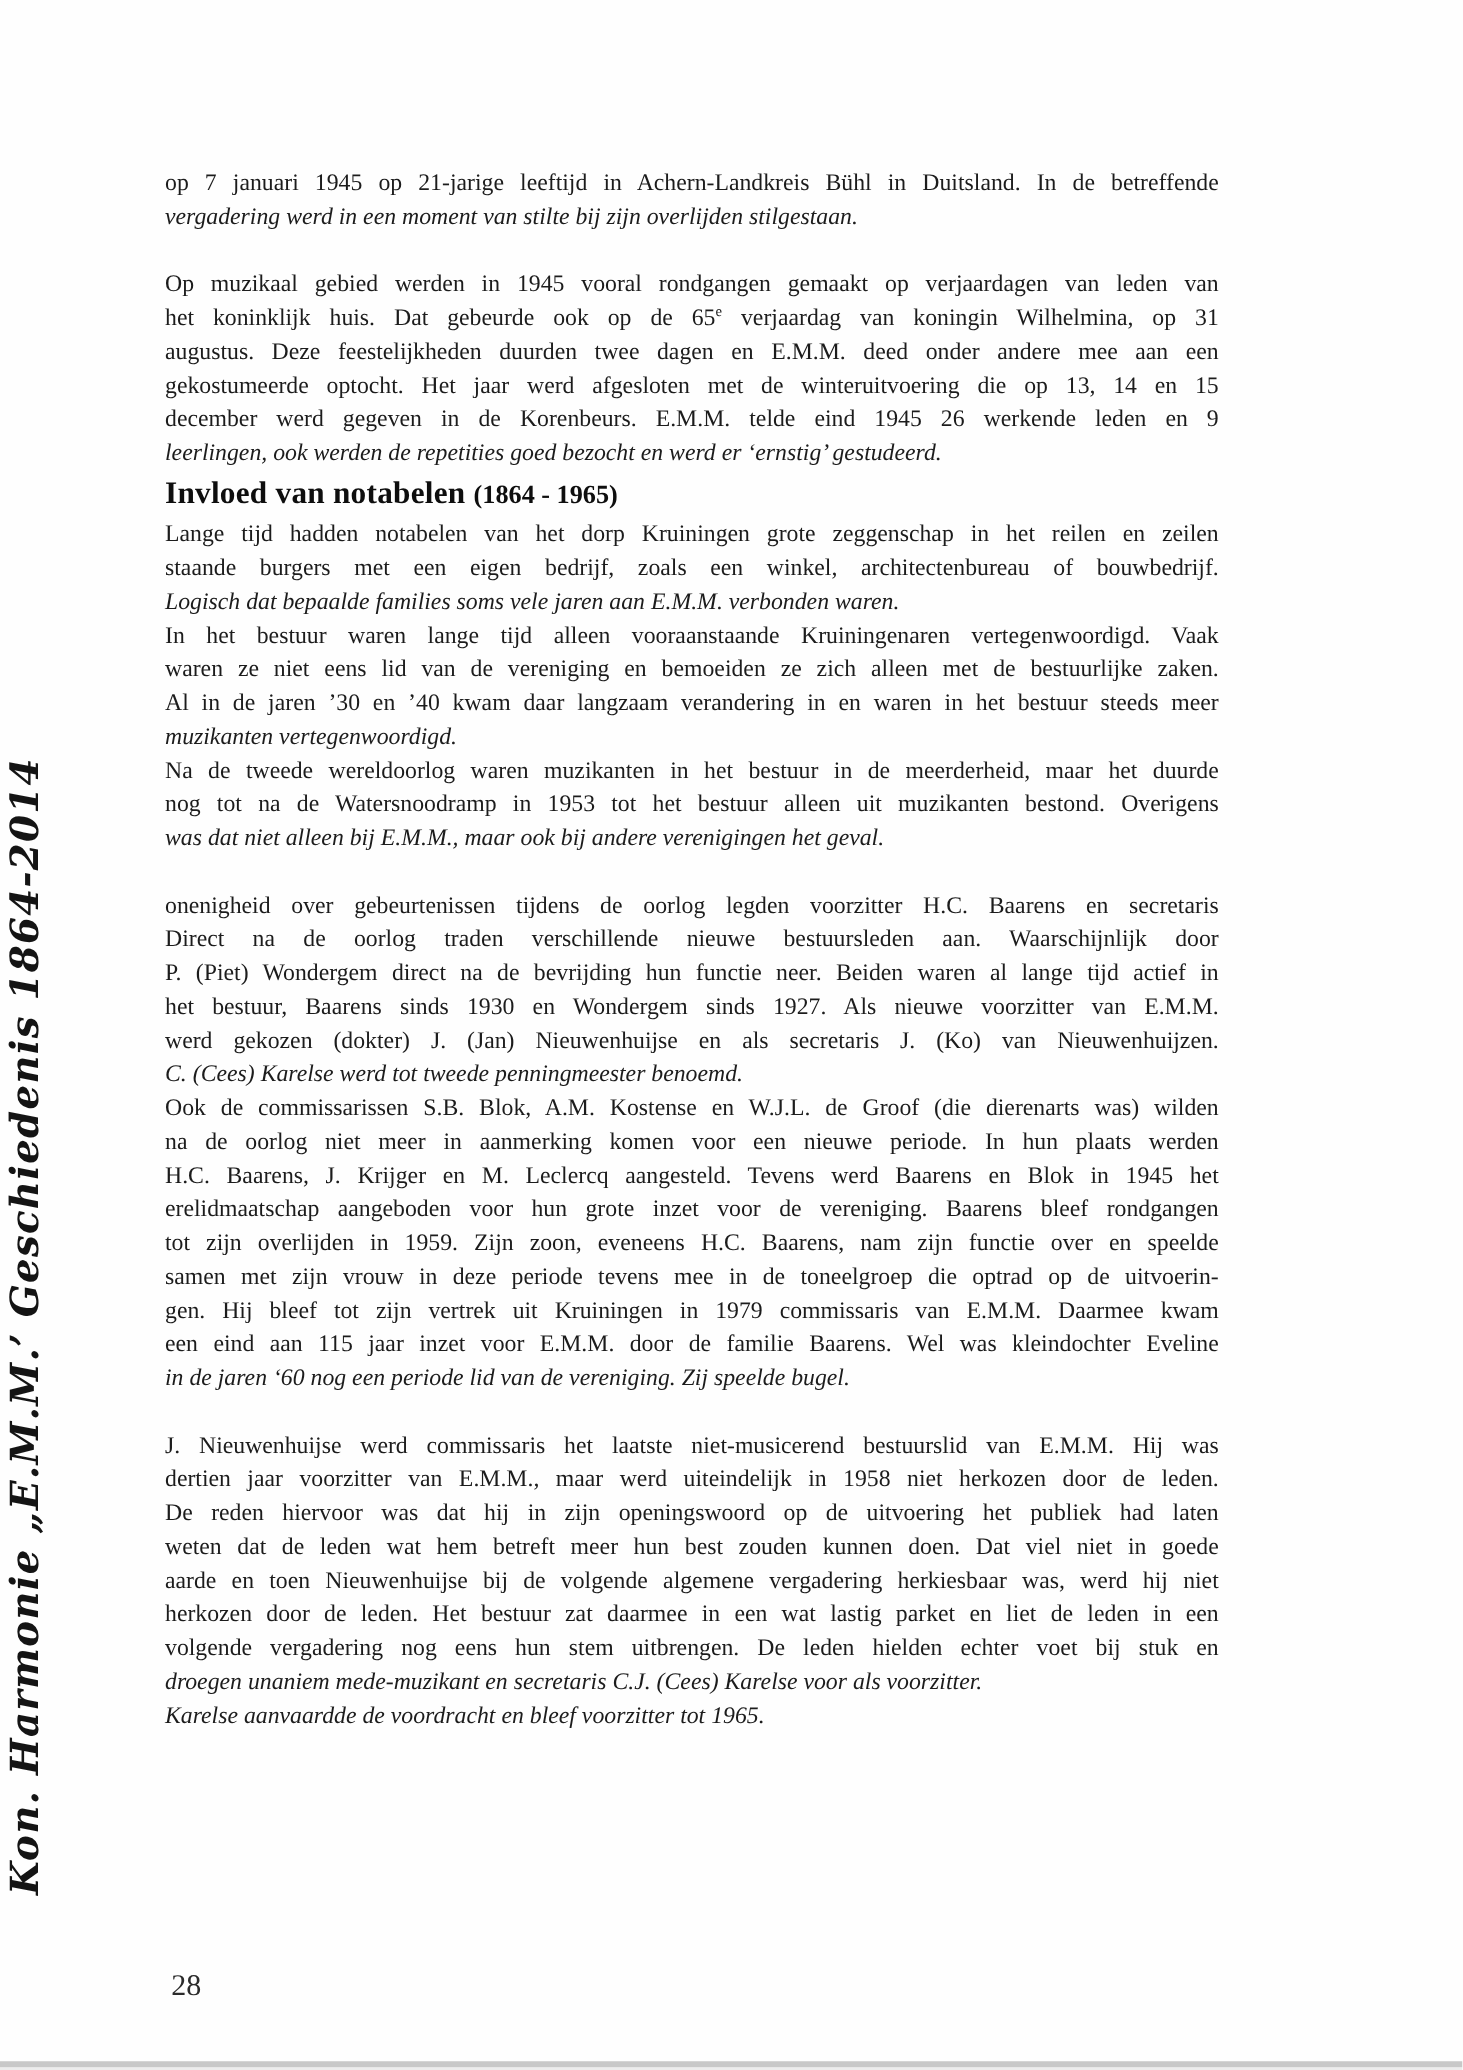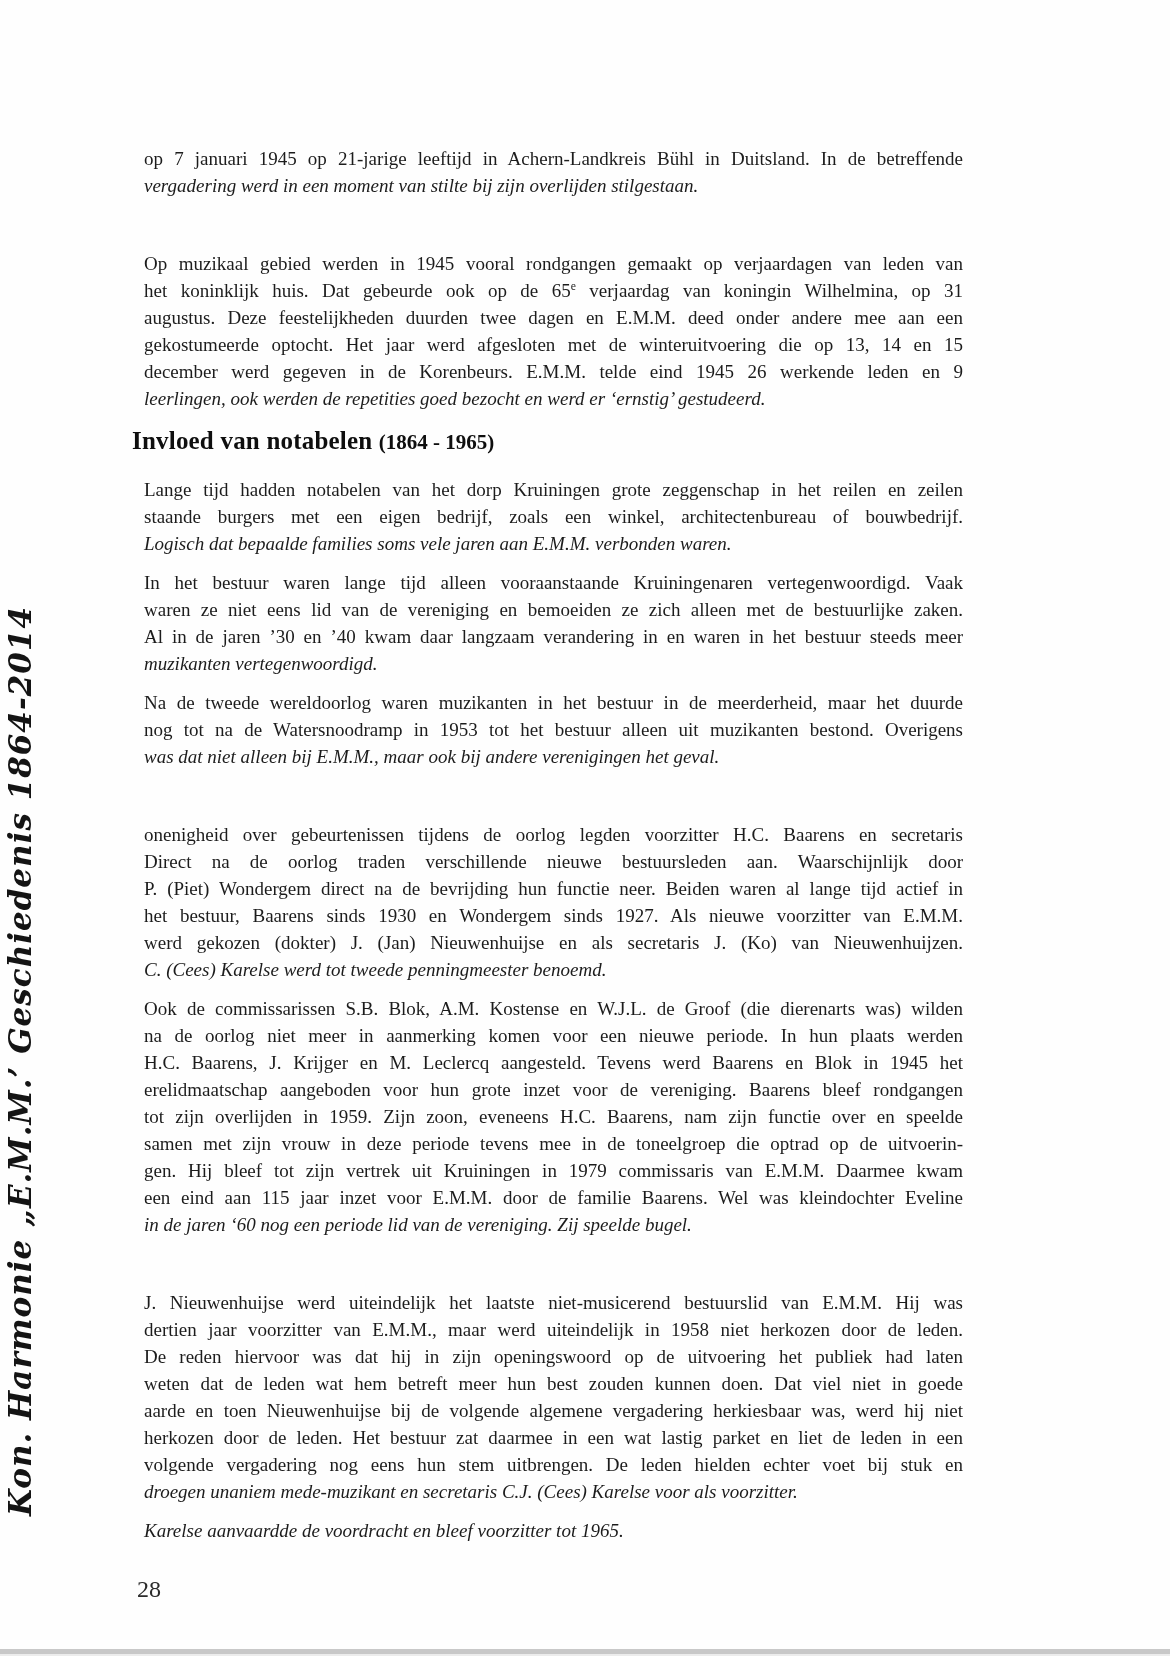--- a/index.html
+++ b/index.html
@@ -9,25 +9,25 @@
     font-family:"Liberation Serif", serif;
   }
   .page {
     position:relative; width:1170px; height:1656px;
     background:#fefefe; overflow:hidden;
   }
   .text-block {
     position:absolute; left:132px; top:133px; width:843px;
     color:#1c1c1c; font-size:19px; line-height:27px;
   }
-  .para { margin:12px; }
+  .para { margin:0; }
   .line { text-align:justify; text-align-last:justify; white-space:normal; }
   .line.last { text-align-last:left;font-style:italic; }
   .gap { height:27px; }
-  .heading { line-height:34px; margin:2px 0 16px 0; color:#0e0e0e; font-weight:bold; }
+  .heading { line-height:34px; margin:2px 0 0 0; color:#0e0e0e; font-weight:bold; }
   .h-title { font-size:25px; letter-spacing:0.2px; }
   .h-dates { font-size:21px; }
   sup { font-size:0.62em; line-height:0; }
   .sidebar-title {
     position:absolute; left:38px; bottom:140px;
     transform-origin:0 100%; transform:rotate(-90deg);
     font-family:"DejaVu Serif", serif; font-style:italic; font-weight:600;
     font-size:31px; color:#141414; letter-spacing:1px; white-space:nowrap;
   }
   .page-number {
@@ -96,21 +96,21 @@
         <div class="line">H.C. Baarens, J. Krijger en M. Leclercq aangesteld. Tevens werd Baarens en Blok in 1945 het</div>
         <div class="line">erelidmaatschap aangeboden voor hun grote inzet voor de vereniging. Baarens bleef rondgangen</div>
         <div class="line">tot zijn overlijden in 1959. Zijn zoon, eveneens H.C. Baarens, nam zijn functie over en speelde</div>
         <div class="line">samen met zijn vrouw in deze periode tevens mee in de toneelgroep die optrad op de uitvoerin-</div>
         <div class="line">gen. Hij bleef tot zijn vertrek uit Kruiningen in 1979 commissaris van E.M.M. Daarmee kwam</div>
         <div class="line">een eind aan 115 jaar inzet voor E.M.M. door de familie Baarens. Wel was kleindochter Eveline</div>
         <div class="line last">in de jaren ‘60 nog een periode lid van de vereniging. Zij speelde bugel.</div>
       </div>
       <div class="gap"></div>
       <div class="para">
-        <div class="line">J. Nieuwenhuijse werd uiteindelijk het laatste niet-musicerend bestuurslid van E.M.M. Hij was</div>
+        <div class="line">J. Nieuwenhuijse werd commissaris het laatste niet-musicerend bestuurslid van E.M.M. Hij was</div>
         <div class="line">dertien jaar voorzitter van E.M.M., maar werd uiteindelijk in 1958 niet herkozen door de leden.</div>
         <div class="line">De reden hiervoor was dat hij in zijn openingswoord op de uitvoering het publiek had laten</div>
         <div class="line">weten dat de leden wat hem betreft meer hun best zouden kunnen doen. Dat viel niet in goede</div>
         <div class="line">aarde en toen Nieuwenhuijse bij de volgende algemene vergadering herkiesbaar was, werd hij niet</div>
         <div class="line">herkozen door de leden. Het bestuur zat daarmee in een wat lastig parket en liet de leden in een</div>
         <div class="line">volgende vergadering nog eens hun stem uitbrengen. De leden hielden echter voet bij stuk en</div>
         <div class="line last">droegen unaniem mede-muzikant en secretaris C.J. (Cees) Karelse voor als voorzitter.</div>
       </div>
       <div class="para">
         <div class="line last">Karelse aanvaardde de voordracht en bleef voorzitter tot 1965.</div>

